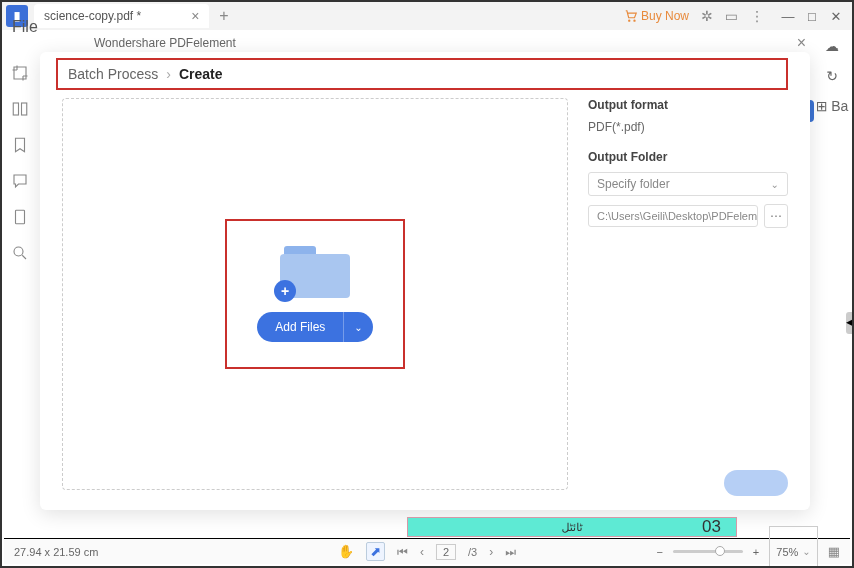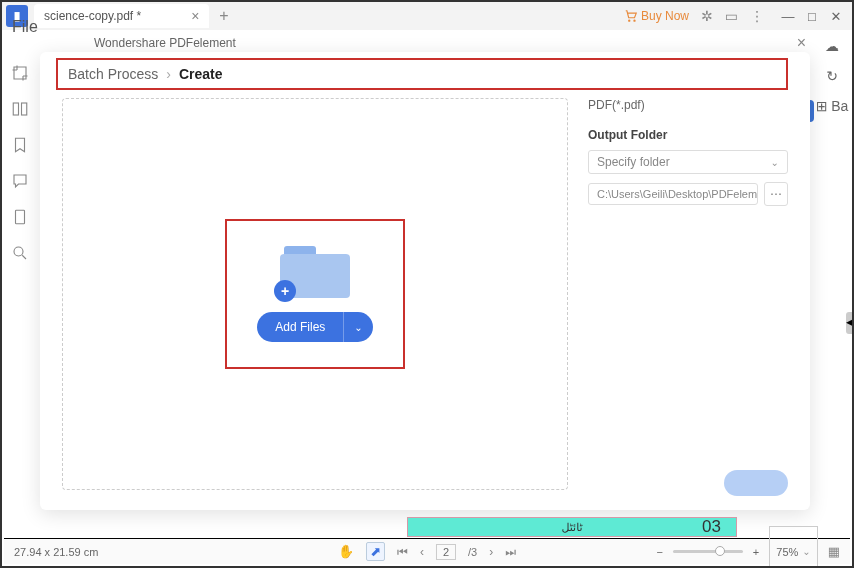--- a/index.html
+++ b/index.html
@@ -173,20 +173,21 @@
           <div class="folder-plus">+</div>
         </div>
         <div class="add-files">
           <button class="add-files-btn">Add Files</button>
           <button class="add-files-drop">⌄</button>
         </div>
       </div>
     </div>
 
     <div class="right-panel">
+      <div class="panel-label">Output format</div>
       <div class="panel-value">PDF(*.pdf)</div>
       <div class="panel-label">Output Folder</div>
       <div class="select">
         <span>Specify folder</span>
         <span class="select-caret">⌄</span>
       </div>
       <div class="path-row">
         <div class="path-input">C:\Users\Geili\Desktop\PDFelement\Cr</div>
         <div class="path-btn">⋯</div>
       </div>

